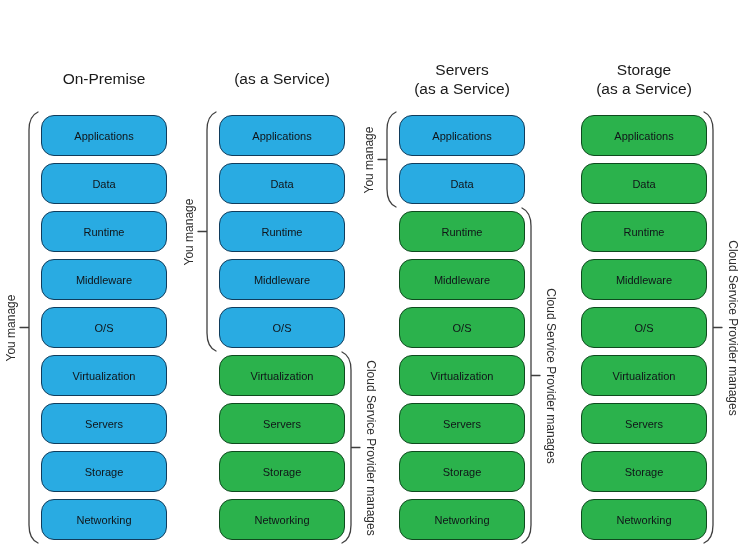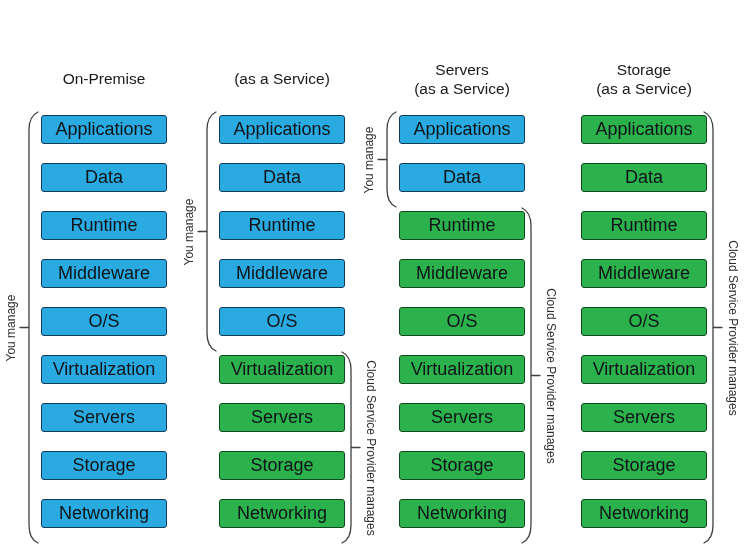--- a/index.html
+++ b/index.html
@@ -6,23 +6,23 @@
   #canvas{
     position:relative;width:752px;height:560px;background:#ffffff;overflow:hidden;
     font-family:"Liberation Sans","DejaVu Sans",sans-serif;
     margin-top:48px;
   }
   .col-title{
     position:absolute;display:flex;flex-direction:column;align-items:center;justify-content:center;
     text-align:center;font-size:15.5px;color:#1a1a1a;line-height:1.25;
   }
   .layer-box{
-    position:absolute;width:126px;height:29px;border-radius:3px;
+    position:absolute;width:126px;height:41px;border-radius:13px;
     display:flex;align-items:center;justify-content:center;
-    font-size:18px;color:#101418;box-sizing:border-box;
+    font-size:11px;color:#101418;box-sizing:border-box;
   }
   .v-label{
     position:absolute;white-space:nowrap;font-size:12px;color:#2e2e2e;
     transform:translate(-50%,-50%) rotate(-90deg);
   }
   .v-label.cw{transform:translate(-50%,-50%) rotate(90deg);}
   #decor-svg{position:absolute;left:0;top:0;width:752px;height:560px;}
   .time-label{
     position:absolute;left:0;top:540px;width:752px;text-align:center;
     font-size:15px;color:#1a1a1a;

